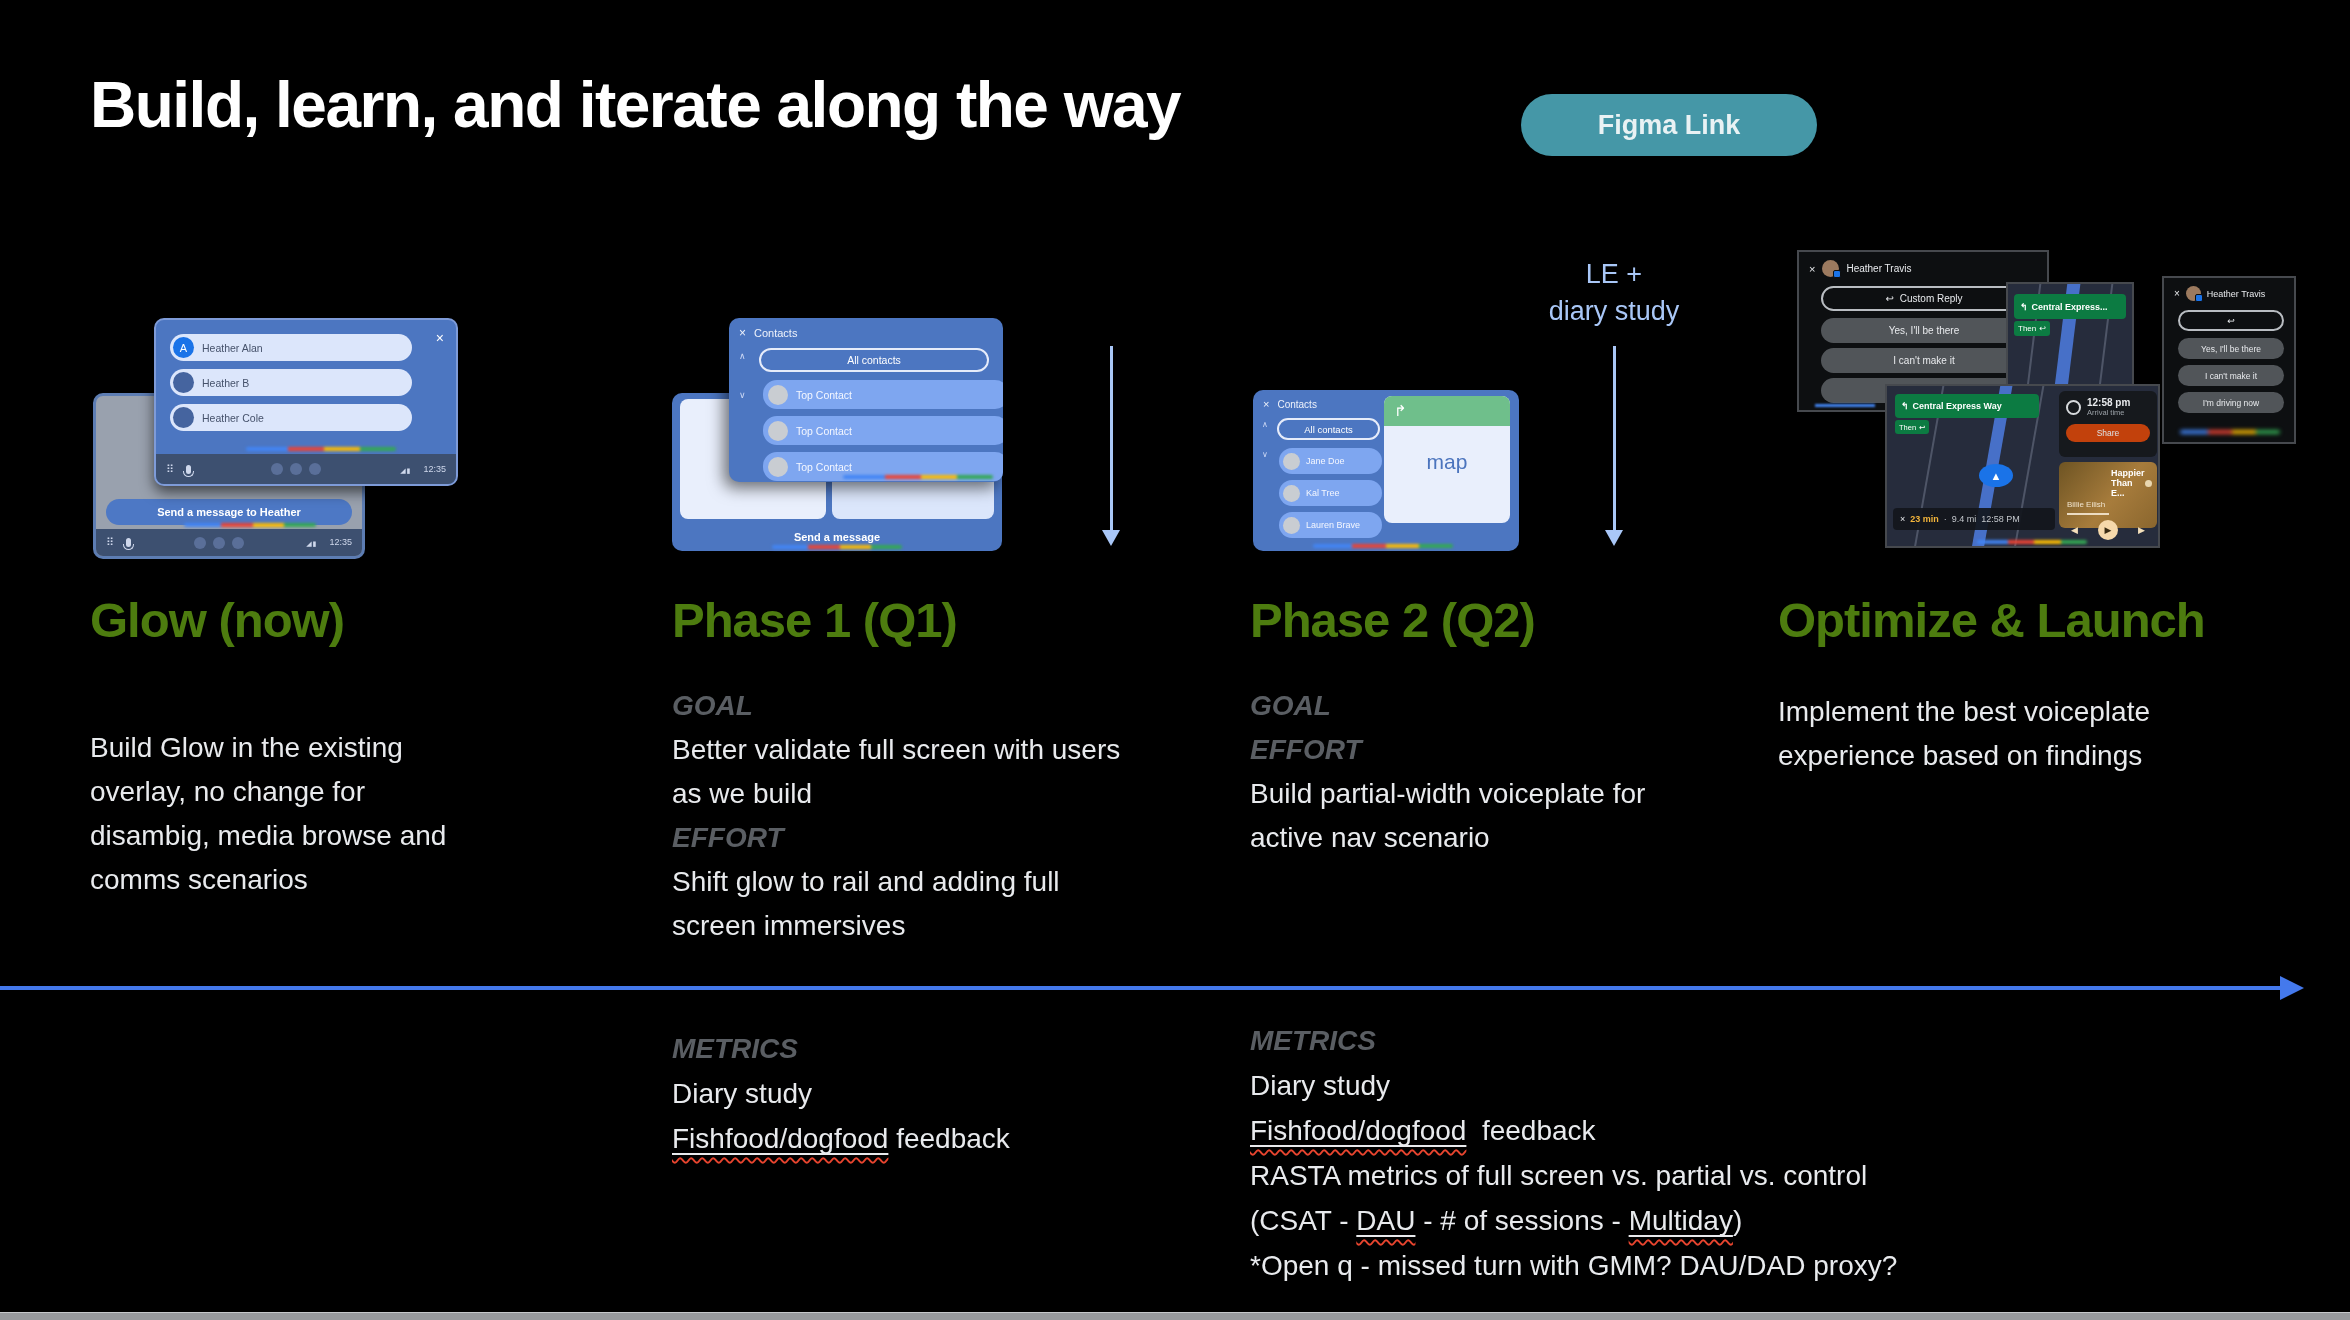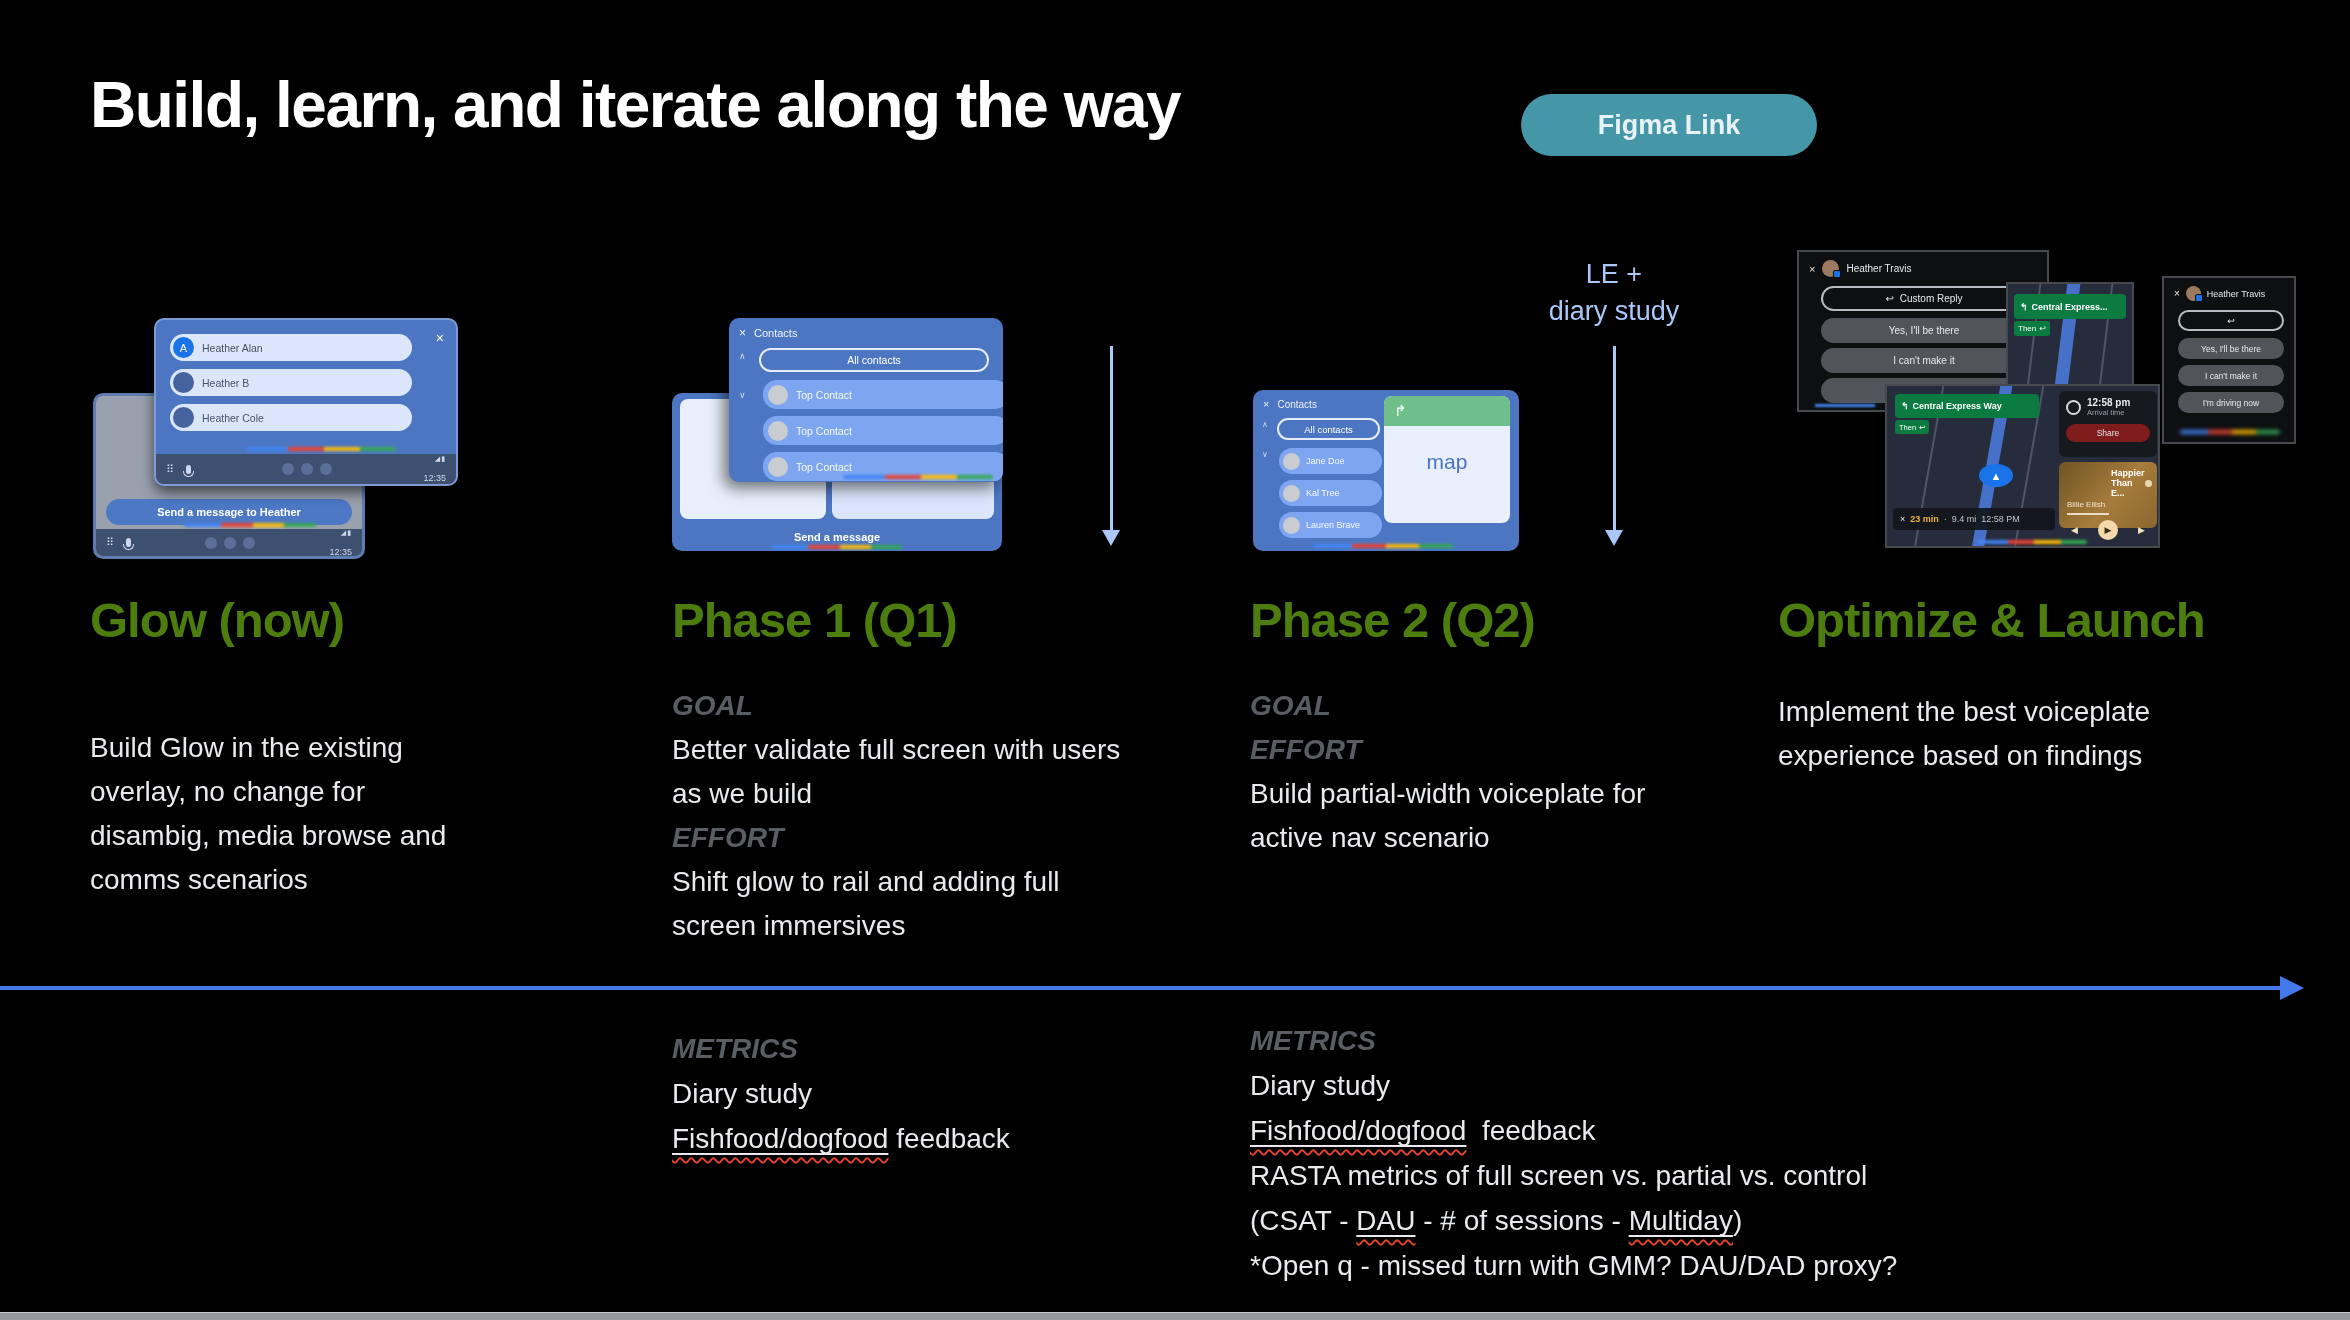--- a/index.html
+++ b/index.html
@@ -51,21 +51,21 @@
   .win-x{position:absolute;right:12px;top:10px;color:#fff;}
   .car-bar{position:absolute;left:0;right:0;bottom:0;background:#3d5070;display:flex;
       align-items:center;padding:0 10px;color:#cfd8ec;}
   .grid-ic{font-size:11px;}
   .mic{width:5px;height:9px;background:#cfd8ec;border-radius:3px;position:relative;
       display:inline-block;margin-left:12px;}
   .mic::after{content:"";position:absolute;left:-3px;top:6px;width:9px;height:5px;
       border:1.5px solid #cfd8ec;border-top:none;border-radius:0 0 6px 6px;}
   .cbtns{display:flex;gap:7px;margin:0 auto;}
   .cbtn{width:12px;height:12px;border-radius:50%;background:#5a6f99;}
-  .cstatus{display:flex;flex-direction:column;align-items:flex-end;line-height:1;gap:12px;}
+  .cstatus{display:flex;flex-direction:row;align-items:flex-end;line-height:1;gap:12px;}
   .crow{font-size:7px;letter-spacing:1px;}
   .ctime{font-size:9px;}
   .glow-back{background:#99a1ae;border:3px solid #5d7db3;border-radius:10px;overflow:hidden;}
   .glow-front{background:#4c76c1;border:2px solid #7e9bd8;border-radius:10px;overflow:hidden;
       box-shadow:0 6px 14px rgba(0,0,0,.6);}
   .send-pill{position:absolute;left:10px;right:10px;bottom:31px;height:26px;background:#4d78c5;
       border-radius:13px;color:#fff;font:700 11px "Liberation Sans",sans-serif;
       display:flex;align-items:center;justify-content:center;}
   .contact-row{position:absolute;display:flex;align-items:center;background:#dce6fb;
       border-radius:14px;color:#46526b;}
@@ -97,21 +97,21 @@
   .lane{position:absolute;background:#9aa3b8;opacity:.35;}
   .navdot{position:absolute;background:#1a73e8;border-radius:50%;color:#fff;display:flex;
       align-items:center;justify-content:center;}
   .dstatus{position:absolute;background:rgba(18,22,28,.92);border-radius:4px;display:flex;
       align-items:center;color:#c3c7cc;gap:5px;padding:0 7px;box-sizing:border-box;}
   .eta{color:#f2b43b;font-weight:700;}
   .dcard{position:absolute;background:#16191d;border-radius:6px;color:#e8eaed;
       padding:6px 7px;box-sizing:border-box;}
   .clock{display:inline-block;width:11px;height:11px;border:2px solid #d7dadd;
       border-radius:50%;flex:none;}
-  .share{background:#7f1d1d;border-radius:9px;color:#dde1e5;display:flex;align-items:center;
+  .share{background:#c2410c;border-radius:9px;color:#dde1e5;display:flex;align-items:center;
       justify-content:center;}
   .music{position:absolute;border-radius:6px;color:#fff;padding:6px 8px;box-sizing:border-box;
       background:linear-gradient(130deg,#6e5423,#a77c3c 55%,#8a662e);}
   .mrow{display:flex;align-items:center;justify-content:space-between;}
   .mdot{width:7px;height:7px;border-radius:50%;background:#e9d6af;flex:none;}
   .prog{margin-top:4px;width:42px;height:2px;background:#f4e7d2;opacity:.9;}
   .mctl{margin-top:5px;display:flex;justify-content:space-between;align-items:center;
       padding:0 4px;color:#f4e0bb;font-size:9px;}
   .playc{width:20px;height:20px;border-radius:50%;background:#f6d9ab;color:#3a2b12;
       display:flex;align-items:center;justify-content:center;font-size:9px;}

